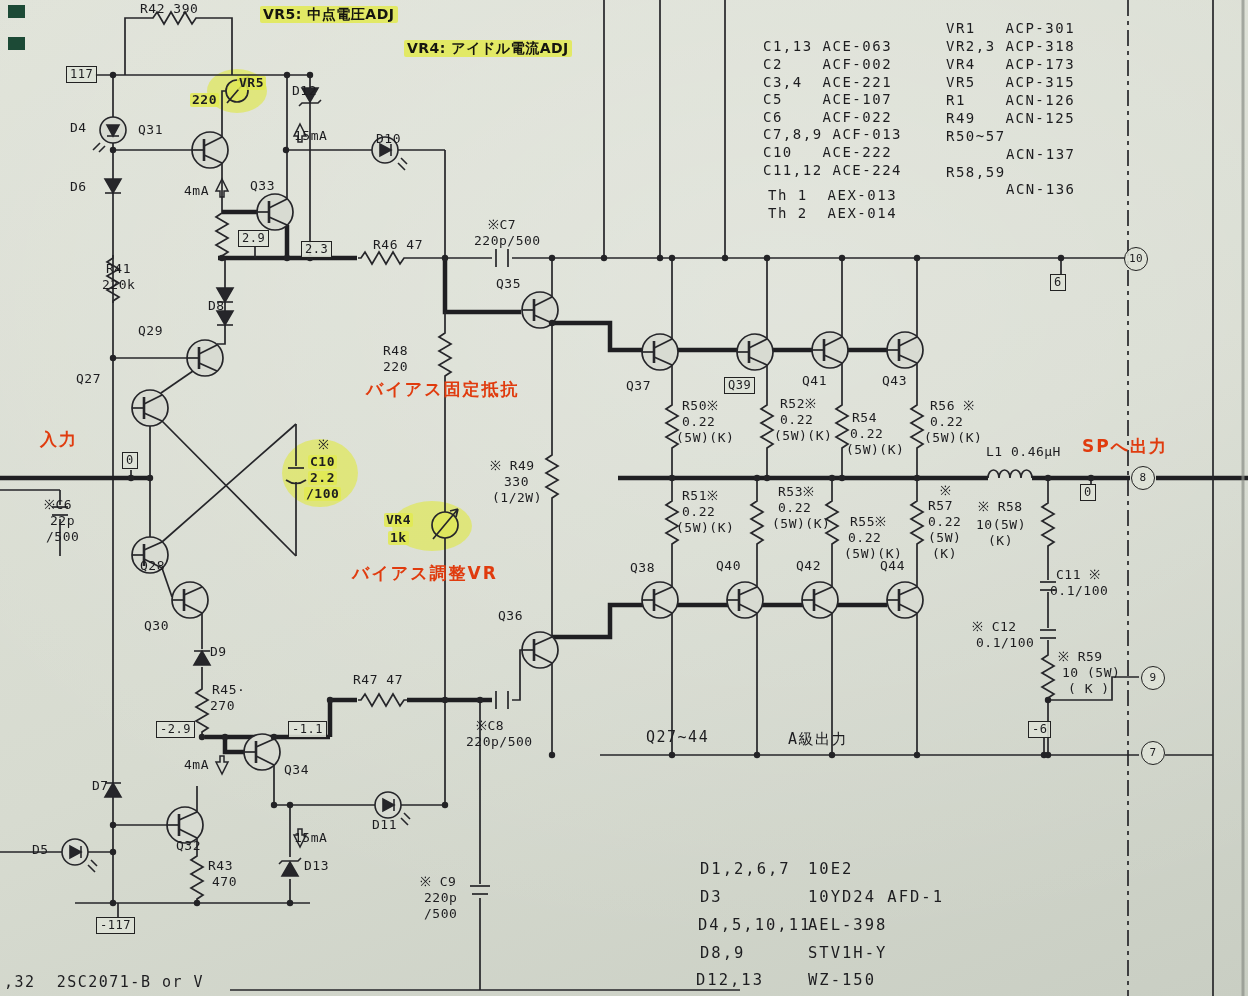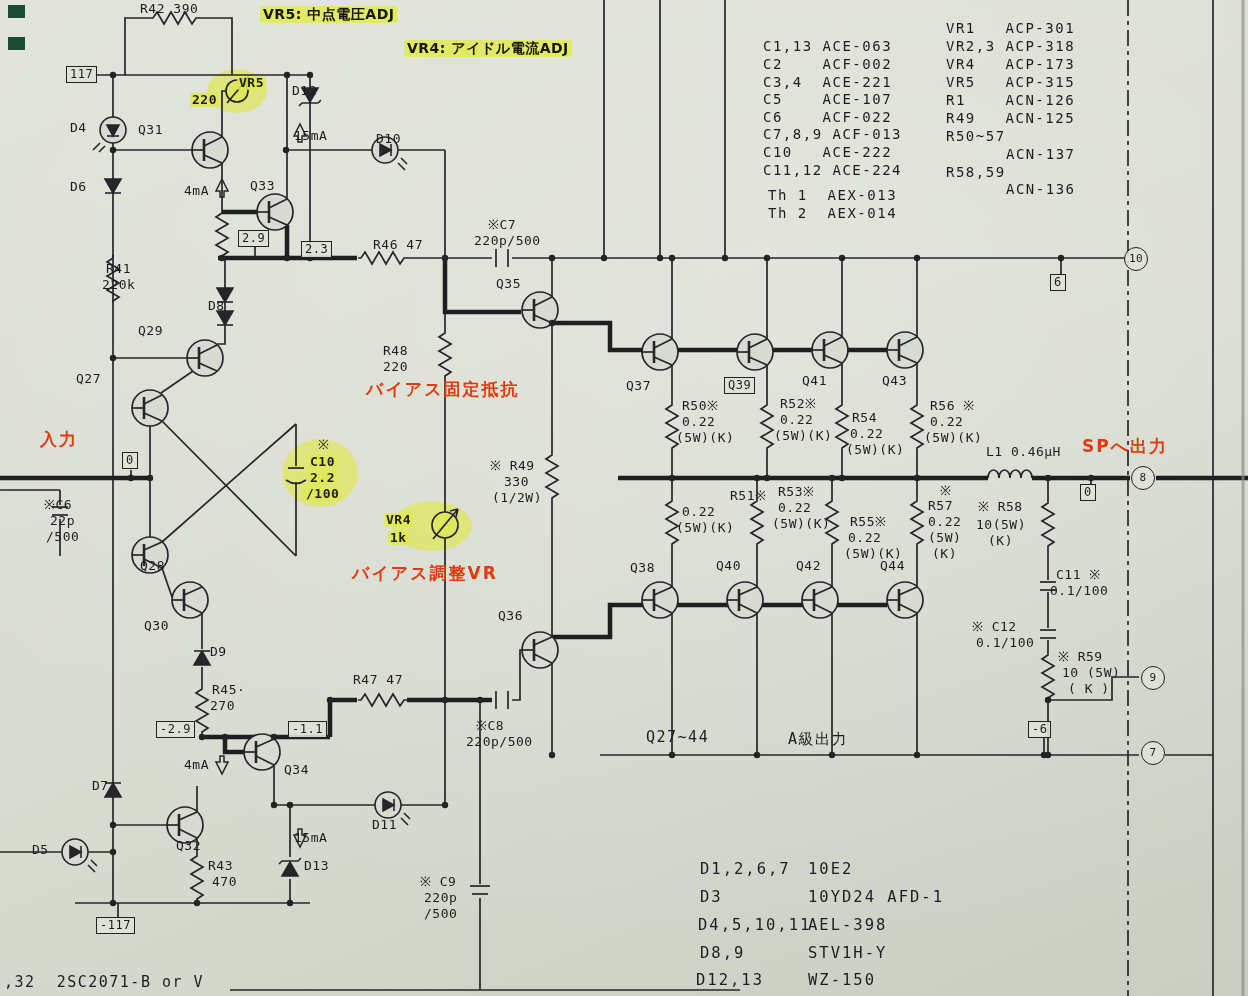--- a/index.html
+++ b/index.html
@@ -362,21 +362,21 @@
       <div class="lbl" style="left: 492px; top: 491px;">(1/2W)</div>
       <div class="lbl" style="left: 986px; top: 445px;">L1 0.46µH</div>
       <div class="lbl red" style="left: 1082px; top: 437px;">SPへ出力</div>
       <div class="lbl box" style="left: 1080px; top: 484px;">0</div>
       <div class="lbl circ" style="left: 1131px; top: 466px;">8</div>
       <div class="lbl circ" style="left: 1124px; top: 247px;">10</div>
       <div class="lbl box" style="left: 1050px; top: 274px;">6</div>
       <div class="lbl" style="left: 44px; top: 498px;">※C6</div>
       <div class="lbl" style="left: 50px; top: 514px;">22p</div>
       <div class="lbl" style="left: 46px; top: 530px;">/500</div>
-      <div class="lbl" style="left: 682px; top: 489px; margin-left: 48px;">R51※</div>
+      <div class="lbl" style="left: 682px; top: 489px;">R51※</div>
       <div class="lbl" style="left: 682px; top: 505px;">0.22</div>
       <div class="lbl" style="left: 676px; top: 521px;">(5W)(K)</div>
       <div class="lbl" style="left: 778px; top: 485px;">R53※</div>
       <div class="lbl" style="left: 778px; top: 501px;">0.22</div>
       <div class="lbl" style="left: 772px; top: 517px;">(5W)(K)</div>
       <div class="lbl" style="left: 850px; top: 515px;">R55※</div>
       <div class="lbl" style="left: 848px; top: 531px;">0.22</div>
       <div class="lbl" style="left: 844px; top: 547px;">(5W)(K)</div>
       <div class="lbl" style="left: 940px; top: 484px;">※</div>
       <div class="lbl" style="left: 928px; top: 499px;">R57</div>

